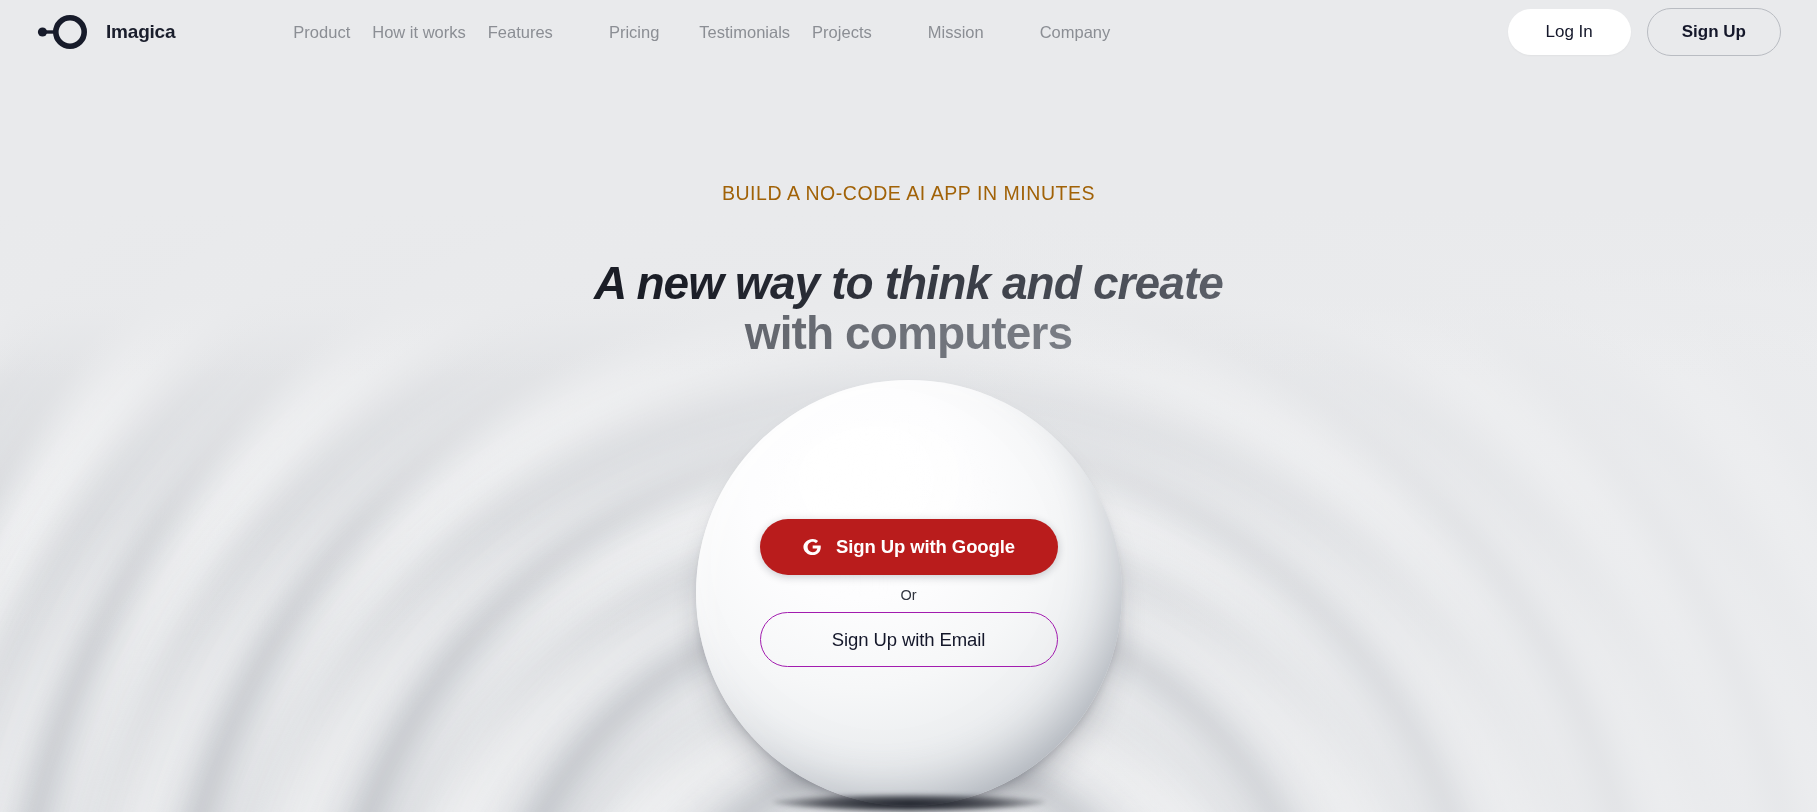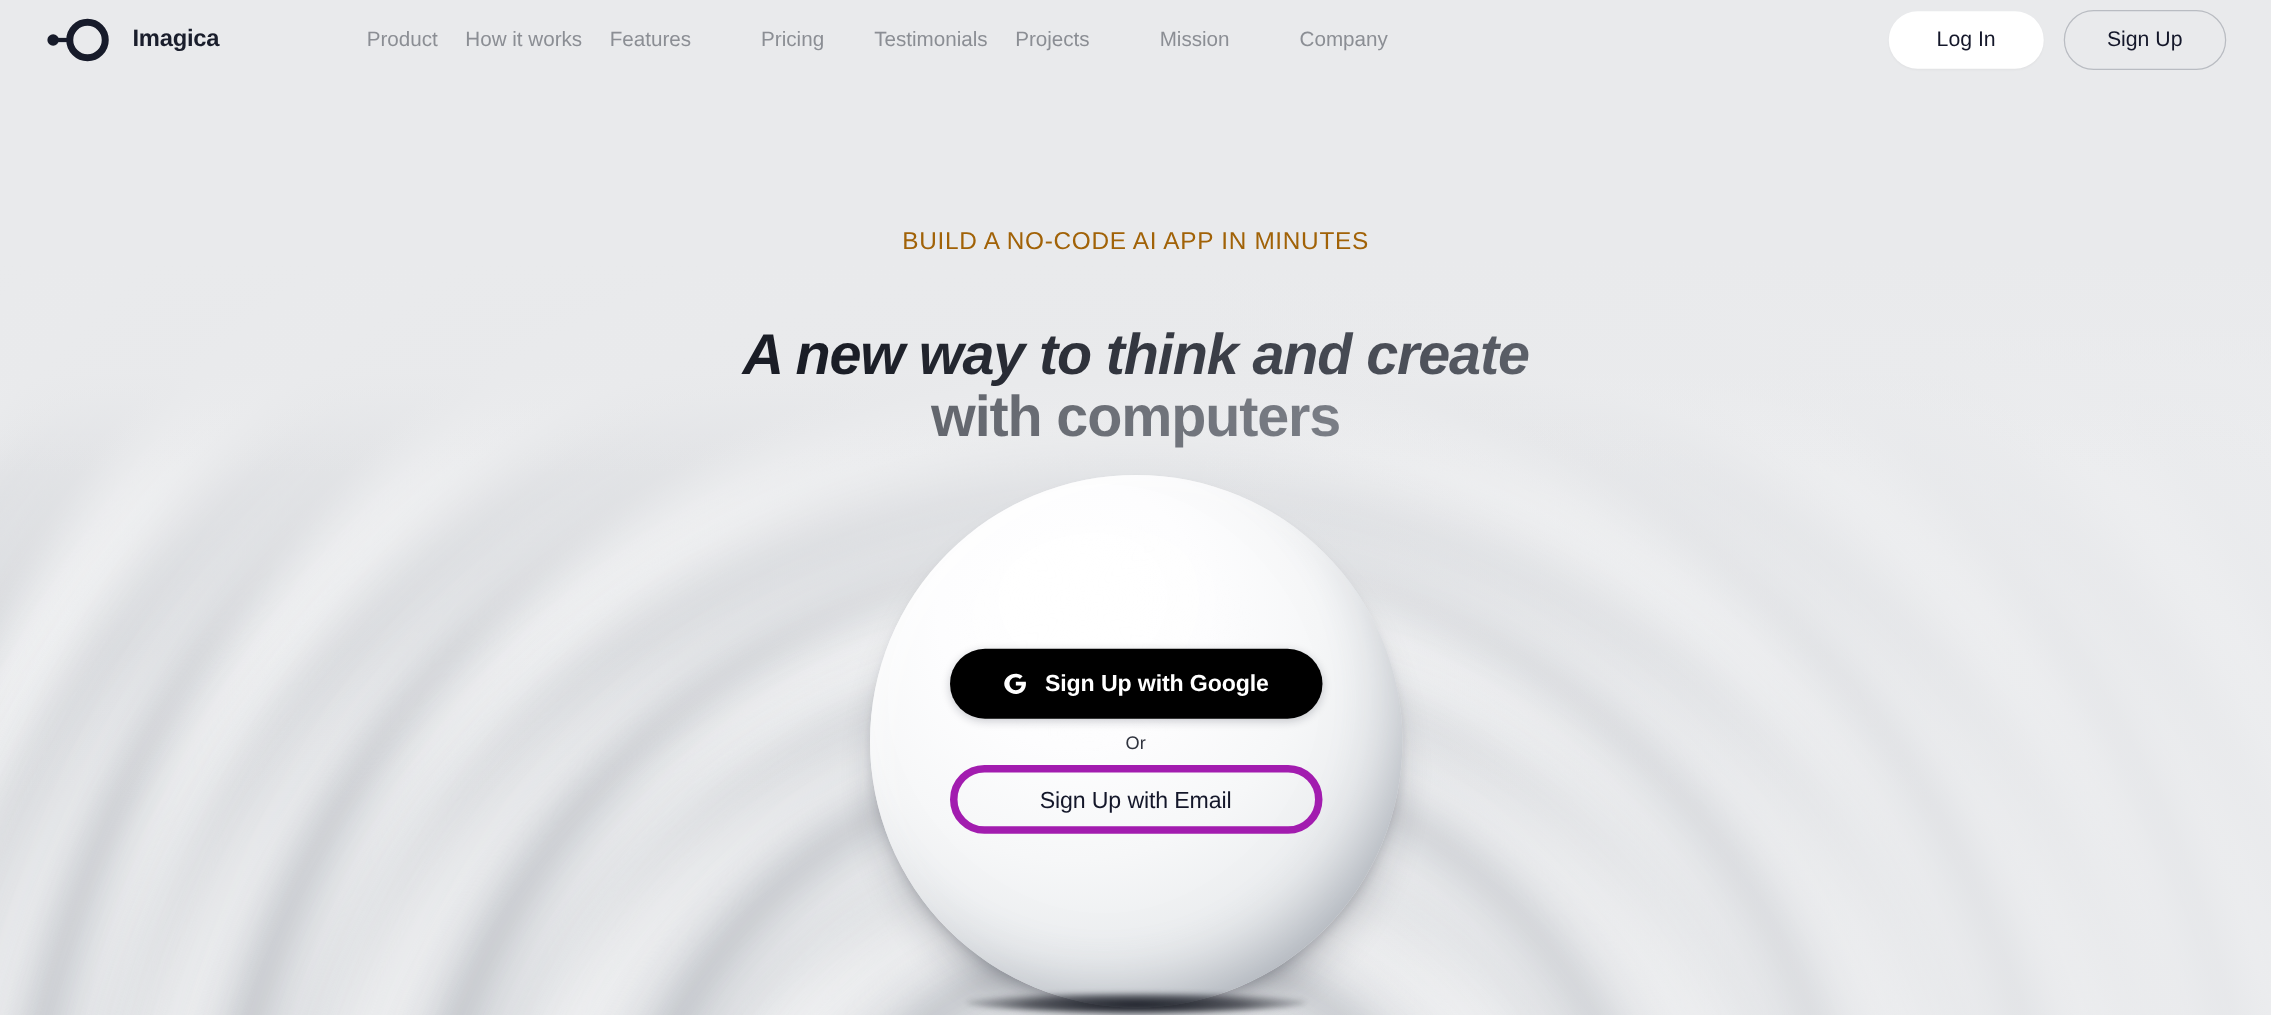--- a/index.html
+++ b/index.html
@@ -178,20 +178,21 @@
 
   .btn-signup {
     background: transparent;
     border: 1px solid #b9bcc2;
     border-radius: 999px;
     padding: 13px 34px;
     font-size: 17px;
     font-family: inherit;
     color: #14172a;
     cursor: pointer;
+    font-weight: bold;
   }
 
   
   .hero {
     position: absolute;
     top: 0; left: 0; right: 0;
     z-index: 30;
     text-align: center;
     pointer-events: none;
   }
@@ -302,21 +303,21 @@
     width: 298px;
     text-align: center;
     z-index: 25;
   }
 
   .btn-google {
     width: 100%;
     height: 56px;
     border: none;
     border-radius: 999px;
-    background: #000000;
+    background: #b91c1c;
     color: #ffffff;
     font-family: inherit;
     font-size: 18.5px;
     font-weight: bold;
     letter-spacing: -0.1px;
     display: flex;
     align-items: center;
     justify-content: center;
     gap: 13px;
     cursor: pointer;
@@ -332,21 +333,21 @@
   .or-text {
     font-size: 14.5px;
     color: #30343f;
     margin: 12px 0 9px;
   }
 
   .btn-email {
     width: 100%;
     height: 55px;
     border-radius: 999px;
-    border: 6px solid #a21caf;
+    border: 1px solid #a21caf;
     background: rgba(255,255,255,0.06);
     color: #14172a;
     font-family: inherit;
     font-size: 18.5px;
     letter-spacing: -0.1px;
     cursor: pointer;
   }
 </style>
 </head>
 <body>

